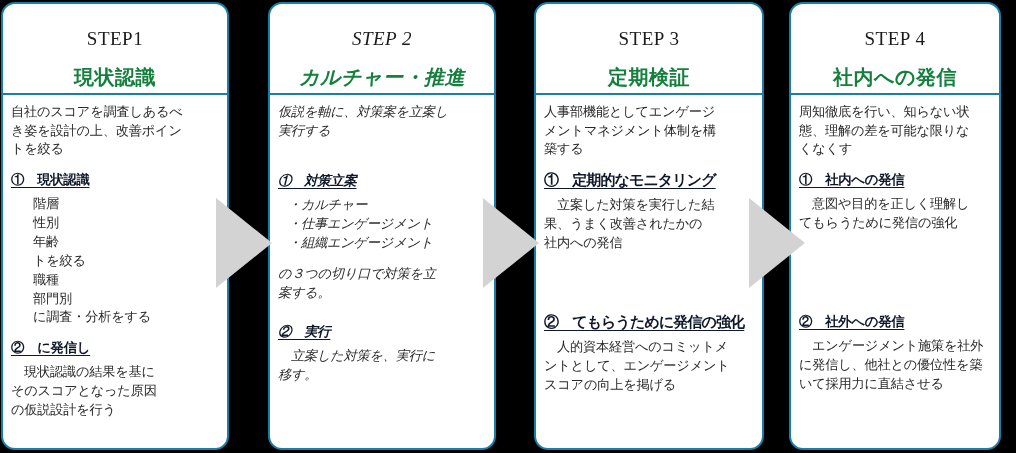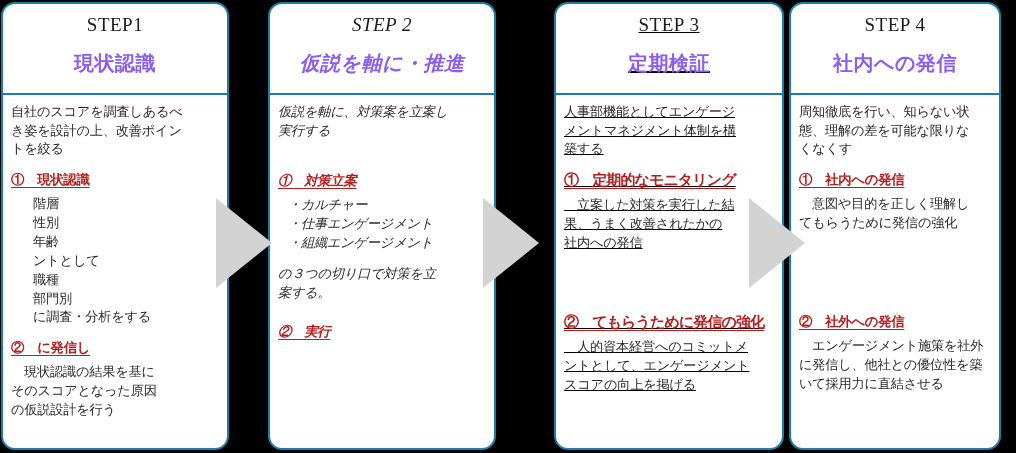--- a/index.html
+++ b/index.html
@@ -26,44 +26,44 @@
     top: 2px;
     height: 448px;
     background: #ffffff;
     border: 2px solid #1A7FA8;
     border-radius: 14px;
     box-sizing: border-box;
     overflow: hidden;
   }
   .card.c0 { left: 1px;   width: 228px; }
   .card.c1 { left: 268px; width: 228px; font-style: italic; }
-  .card.c2 { left: 554px; width: 230px; text-decoration: underline; }
+  .card.c2 { left: 534px; width: 230px; }
   .card.c3 { left: 789px; width: 212px; }
 
   .card-head {
     height: 91px;
     box-sizing: border-box;
     border-bottom: 2px solid #1A7FA8;
     display: flex;
     flex-direction: column;
     align-items: center;
     justify-content: flex-start;
-    padding-top: 10px;
+    padding-top: 24px;
   }
   .step-label {
     font-size: 19px;
     color: #1b1b1b;
     letter-spacing: 0.5px;
     line-height: 1.2;
   }
   .step-title {
     margin-top: 14px;
     font-size: 20px;
     font-weight: bold;
-    color: #8b5cf6;
+    color: #15803d;
     letter-spacing: 0.5px;
     line-height: 1.2;
     white-space: nowrap;
   }
 
   .card-body {
     position: relative;
     height: 353px;
     box-sizing: border-box;
     padding: 8px 10px 0 8px;
@@ -74,21 +74,21 @@
     font-size: 13.2px;
     line-height: 1.42;
     letter-spacing: -0.2px;
     margin: 0 0 12px 0;
     white-space: pre-line;
   }
 
   .sec-head {
     font-size: 13.4px;
     font-weight: bold;
-    color: #b91c1c;
+    color: #0f172a;
     text-decoration: underline;
     text-underline-offset: 3px;
     margin: 0 0 6px 0;
     white-space: nowrap;
     letter-spacing: -0.3px;
   }
   .sec-head.tight { letter-spacing: -0.9px; font-size: 15px; }
 
   .sec-body {
     font-size: 13.2px;
@@ -128,50 +128,52 @@
       <div class="step-title">現状認識</div>
     </div>
     <div class="card-body">
       <p class="intro">自社のスコアを調査しあるべ
 き姿を設計の上、改善ポイン
 トを絞る</p>
       <div class="sec-head">①　現状認識</div>
       <p class="sec-body indent-list">階層
 性別
 年齢
-ントとして
+トを絞る
 職種
 部門別
 に調査・分析をする</p>
       <div class="spacer-sm"></div>
       <div class="sec-head">②　に発信し</div>
       <p class="sec-body">　現状認識の結果を基に
 そのスコアとなった原因
 の仮説設計を行う</p>
     </div>
   </div>
 
   <div class="card c1">
     <div class="card-head">
       <div class="step-label">STEP 2</div>
-      <div class="step-title">仮説を軸に・推進</div>
+      <div class="step-title">カルチャー・推進</div>
     </div>
     <div class="card-body">
       <p class="intro">仮説を軸に、対策案を立案し
 実行する</p>
       <div class="spacer-md"></div>
       <div class="sec-head">①　対策立案</div>
       <p class="sec-body indent-bul">・カルチャー
 ・仕事エンゲージメント
 ・組織エンゲージメント</p>
       <div class="spacer-sm"></div>
       <p class="sec-body">の３つの切り口で対策を立
 案する。</p>
       <div class="spacer-md"></div>
       <div class="sec-head">②　実行</div>
+      <p class="sec-body">　立案した対策を、実行に
+移す。</p>
     </div>
   </div>
 
   <div class="card c2">
     <div class="card-head">
       <div class="step-label">STEP 3</div>
       <div class="step-title">定期検証</div>
     </div>
     <div class="card-body">
       <p class="intro">人事部機能としてエンゲージ

